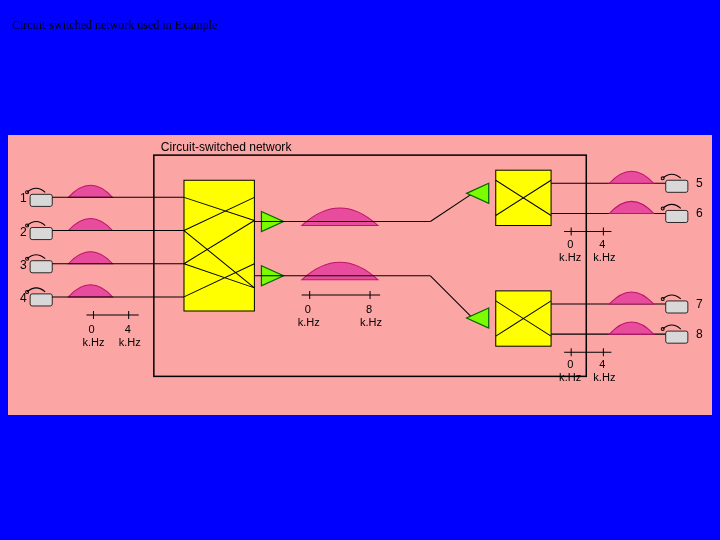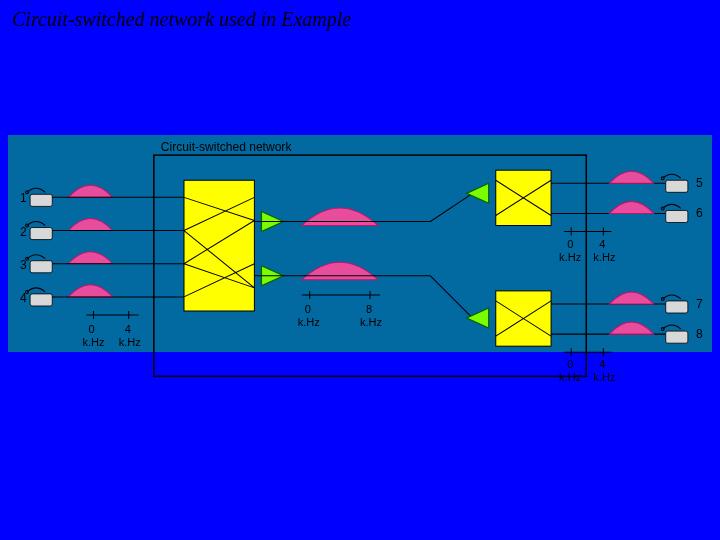--- a/index.html
+++ b/index.html
@@ -7,33 +7,32 @@
     padding: 0;
     width: 720px;
     height: 540px;
     background: #0000ff;
     font-family: Georgia, 'Times New Roman', serif;
     position: relative;
     overflow: hidden;
   }
   .title {
     position: absolute;
-    top: 8px;
+    top: 18px;
     left: 12px;
     color: #000;
-    font-style: italic;
-    font-size: 20px;
+    font-size: 12px;
   }
   .diagram-wrap {
     position: absolute;
     top: 135px;
     left: 8px;
     width: 704px;
-    height: 217px;
-    background: #0369a1;
+    height: 280px;
+    background: #fca5a5;
   }
   .diagram {
     position: absolute;
     inset: 0;
   }
   text { font-family: Arial, sans-serif; }
   .outer-box { fill:none; stroke:#000; stroke-width:1.5; }
   .switch { fill:#ffff00; stroke:#000; stroke-width:1; }
   .amp-body { fill:#7cfc00; stroke:#006400; stroke-width:1.2; }
   .arc { fill:#e84d9d; stroke:#c1136b; stroke-width:1; }

